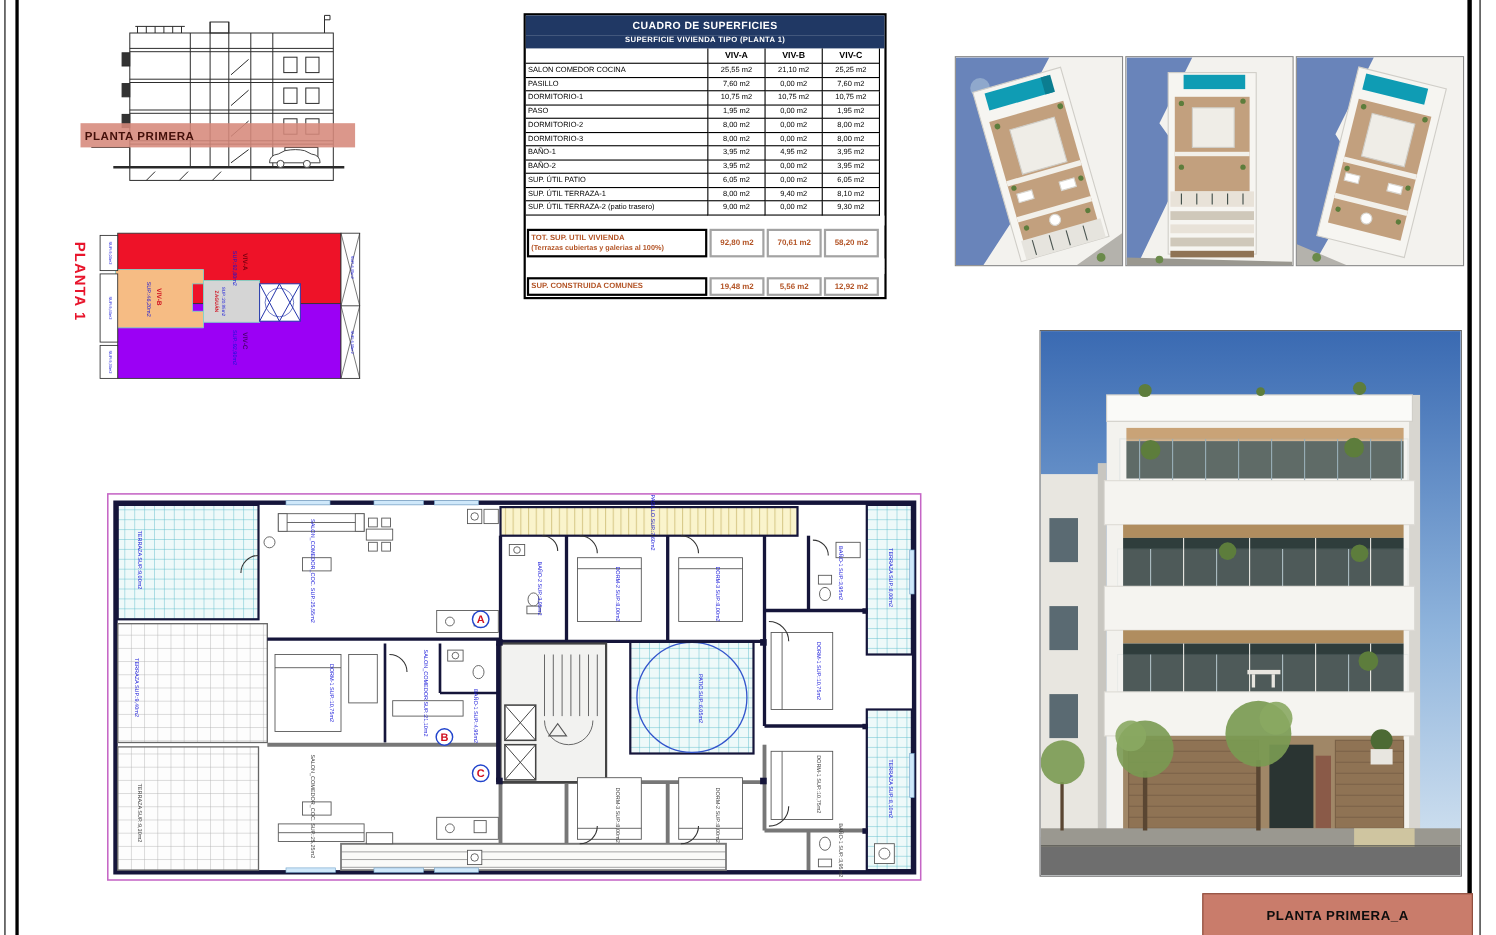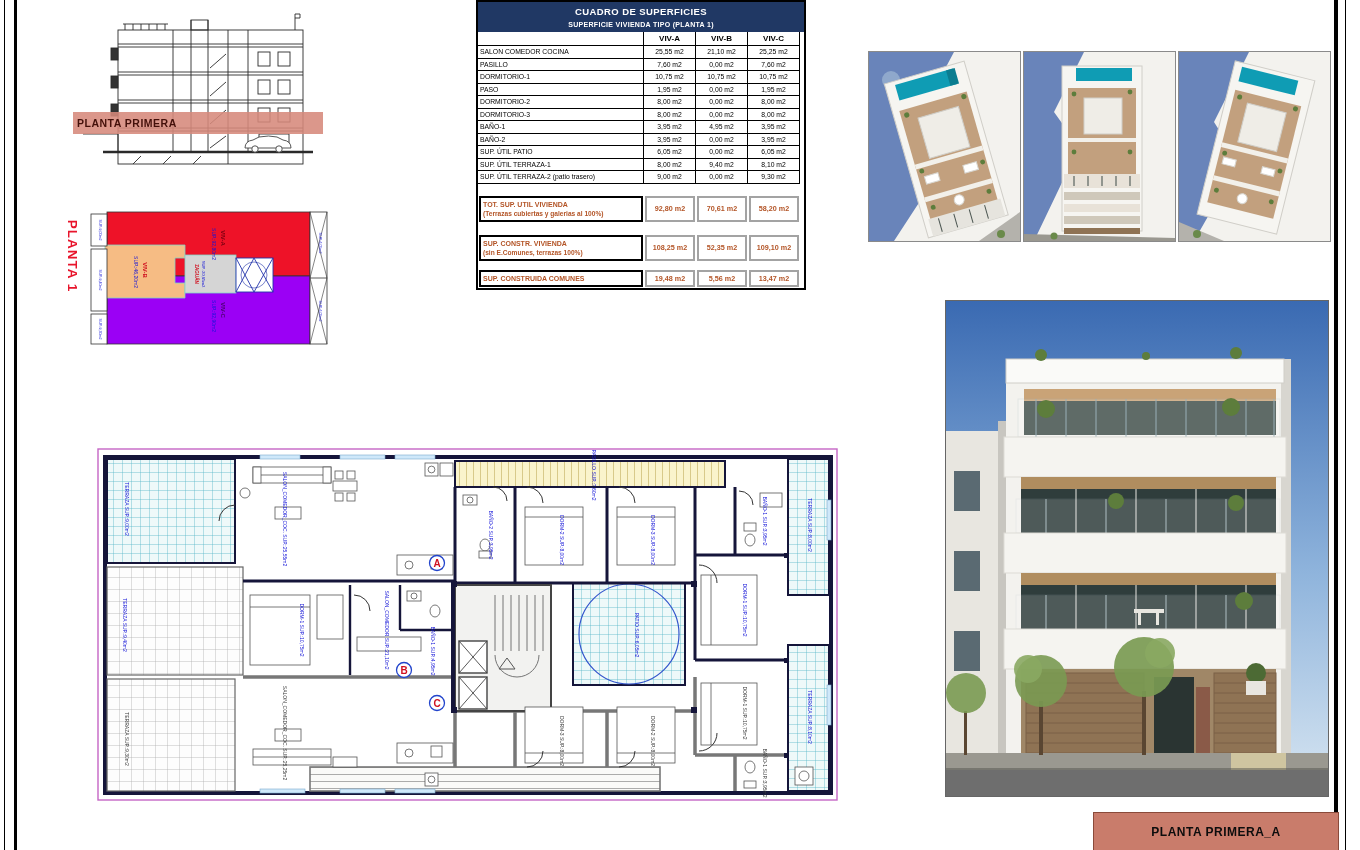--- a/index.html
+++ b/index.html
@@ -2,21 +2,21 @@
 <html><head>
 <meta charset="utf-8">
 <style>
   html,body{margin:0;padding:0;background:#fff;}
   body{width:1360px;height:850px;position:relative;overflow:hidden;
        font-family:"Liberation Sans","DejaVu Sans",sans-serif;color:#000;}
   .abs{position:absolute;}
   
   .frame{position:absolute;top:0;bottom:0;background:#000;}
   
-  .stable{position:absolute;left:476px;top:0;width:326px;border:2px solid #000;background:#fff;}
+  .stable{position:absolute;left:476px;top:12px;width:326px;border:2px solid #000;background:#fff;}
   .t-title{background:#203864;color:#fff;font-weight:bold;font-size:9.5px;text-align:center;
            padding:4px 0 3px;letter-spacing:.4px;}
   .t-sub{background:#203864;color:#fff;font-weight:bold;font-size:7px;text-align:center;
          padding:1px 0 4px;letter-spacing:.3px;}
   .t-grid{display:grid;grid-template-columns:166px 52px 52px 52px;}
   .t-colhdr div{font-weight:bold;font-size:8px;text-align:center;border-bottom:1px solid #000;
                 border-right:1px solid #000;padding:2px 0;}
   .t-colhdr div:first-child{border-right:1px solid #000;}
   .t-row div{font-size:6.8px;height:11.5px;line-height:11.5px;border-bottom:1px solid #000;
              border-right:1px solid #000;overflow:hidden;white-space:nowrap;}
@@ -216,37 +216,28 @@
   <div class="t-total">
     <div class="tl">
         <div>TOT. SUP. UTIL VIVIENDA</div>
         <div class="sub">(Terrazas cubiertas y galerias al 100%)</div>
       </div>
     <div class="tv">92,80 m2</div>
     <div class="tv">70,61 m2</div>
     <div class="tv">58,20 m2</div>
   </div>
   <div class="t-gap"></div>
-  <div class="t-total">
-    <div class="tl">
-        <div>SUP. CONSTR. VIVIENDA</div>
-        <div class="sub">(sin E.Comunes, terrazas 100%)</div>
-      </div>
-    <div class="tv">108,25 m2</div>
-    <div class="tv">52,35 m2</div>
-    <div class="tv">109,10 m2</div>
-  </div>
   <div class="t-gap" style="height:5px;"></div>
   <div class="t-total">
     <div class="tl" style="display:flex;align-items:center;">
         <div>SUP. CONSTRUIDA COMUNES</div>
       </div>
     <div class="tv">19,48 m2</div>
     <div class="tv">5,56 m2</div>
-    <div class="tv">13,47 m2</div>
+    <div class="tv">12,92 m2</div>
   </div>
 </div>
 
 <div class="rbox" style="left:868px;">
 <svg width="151" height="189" viewBox="0 0 151 189">
   <rect width="151" height="189" fill="#f3f2ee"></rect>
   <polygon points="0,0 85,0 45,75 70,120 25,189 0,189" fill="#5a78b4" opacity="0.9"></polygon>
   <circle cx="22" cy="28" r="9" fill="#8fa8cc"></circle>
   <g transform="rotate(-16 75 95)">
     <rect x="35" y="18" width="83" height="160" fill="#f6f5f1" stroke="#d0cec8"></rect>

